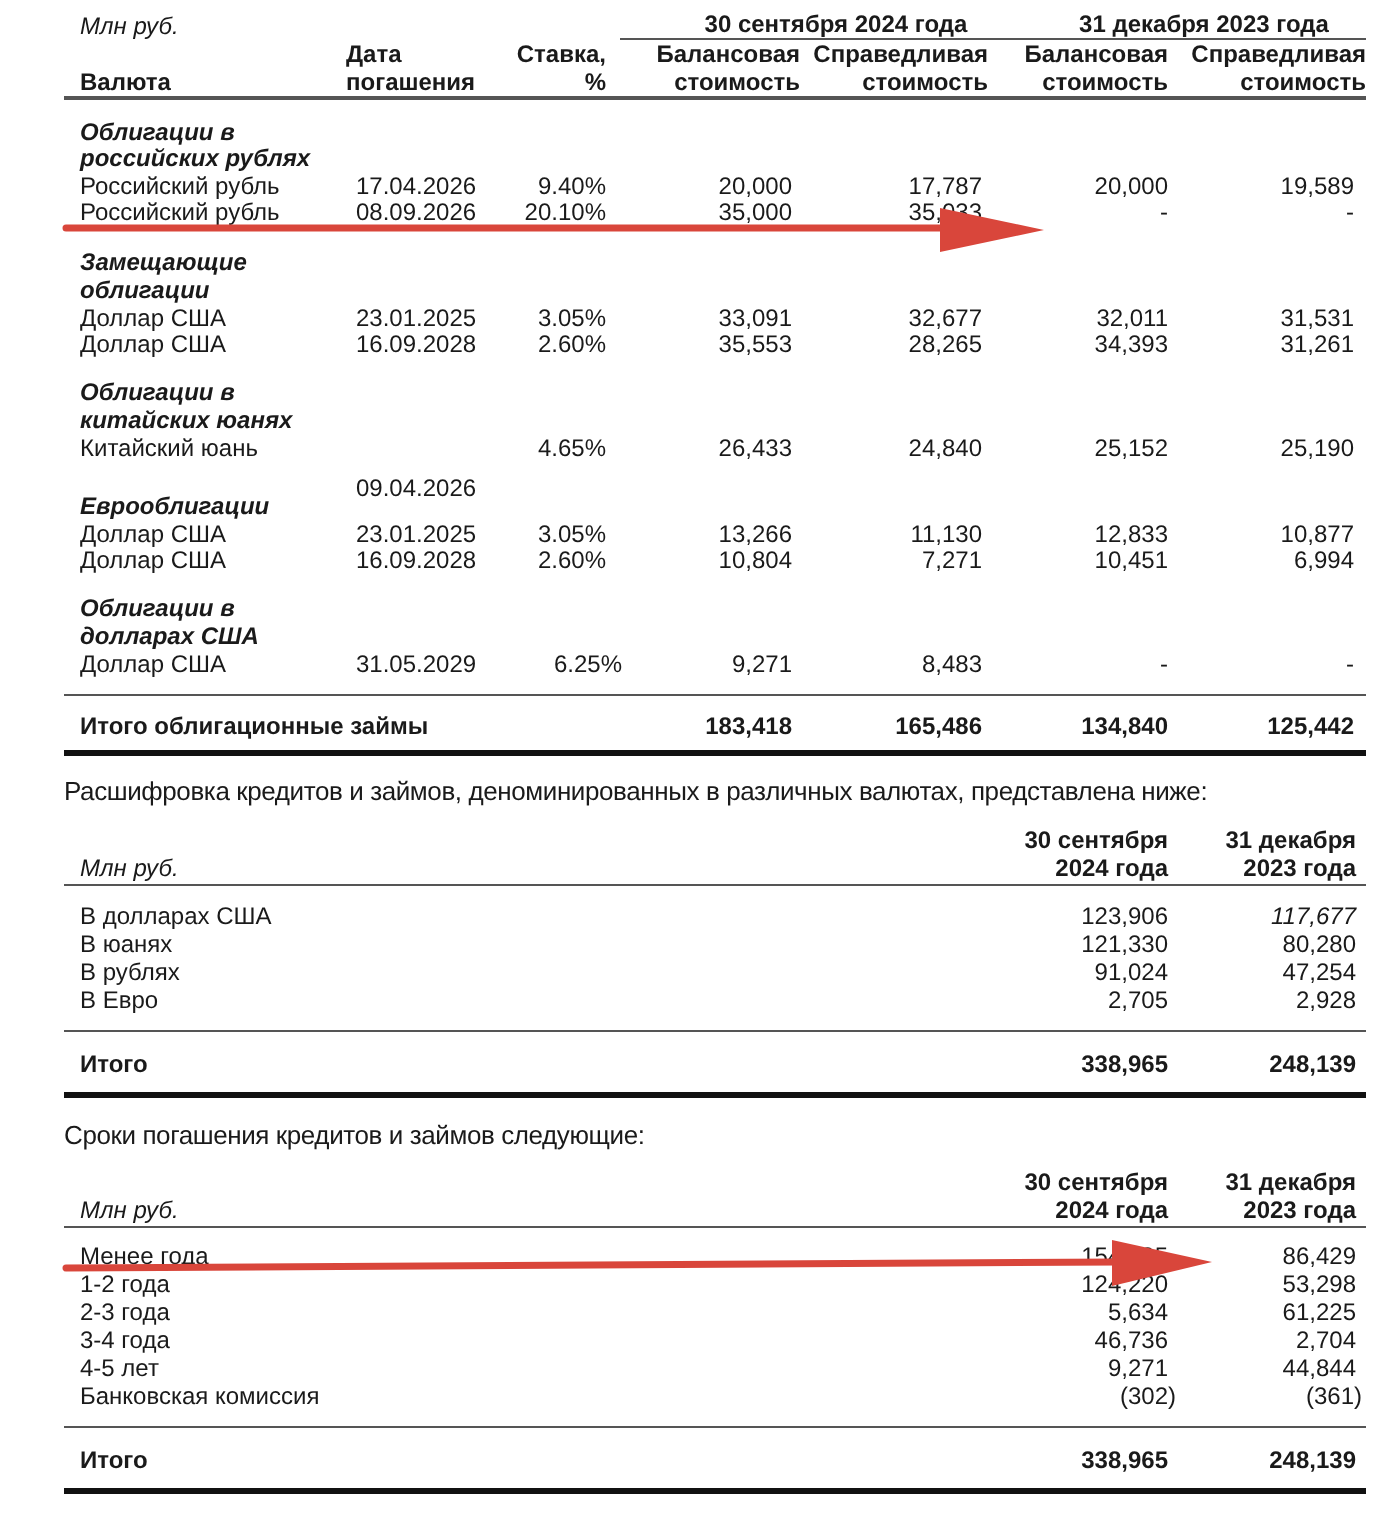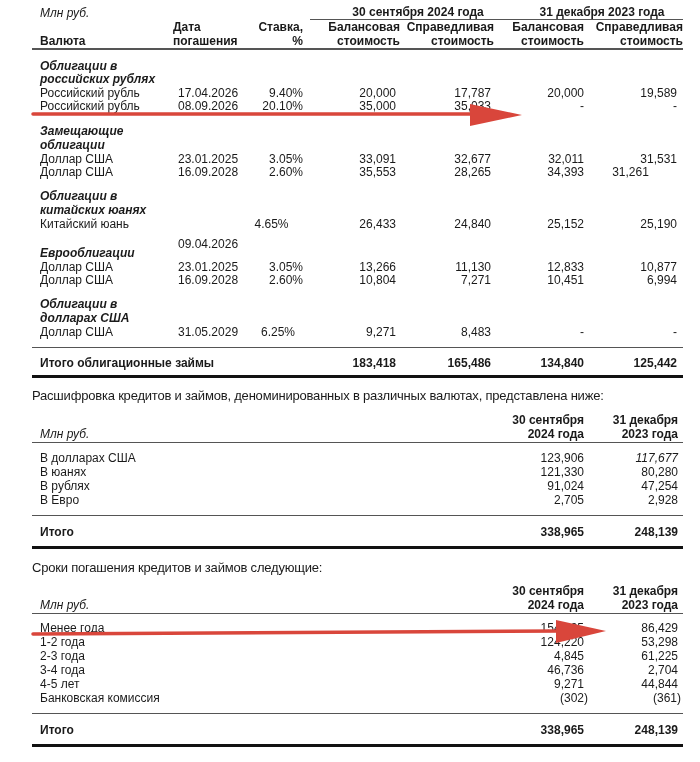--- a/index.html
+++ b/index.html
@@ -72,29 +72,29 @@
     <span class="abs t r" style="left:494px;top:152px;width:90px;">32,011</span>
     <span class="abs t r" style="left:584px;top:152px;width:93px;">31,531</span>
   </div>
   <div>
     <span class="abs t" style="left:40px;top:165px;">Доллар США</span>
     <span class="abs t" style="left:178px;top:165px;">16.09.2028</span>
     <span class="abs t r" style="left:240px;top:165px;width:63px;">2.60%</span>
     <span class="abs t r" style="left:310px;top:165px;width:86px;">35,553</span>
     <span class="abs t r" style="left:400px;top:165px;width:91px;">28,265</span>
     <span class="abs t r" style="left:494px;top:165px;width:90px;">34,393</span>
-    <span class="abs t r" style="left:584px;top:165px;width:93px;text-align:center;">31,261</span>
+    <span class="abs t r" style="left:584px;top:165px;width:93px;">31,261</span>
   </div>
 
   <span class="abs t b i" style="left:40px;top:189px;">Облигации в</span>
   <span class="abs t b i" style="left:40px;top:203px;">китайских юанях</span>
   <div>
     <span class="abs t" style="left:40px;top:217px;">Китайский юань</span>
     <span class="abs t" style="left:178px;top:217px;margin-top:20px;">09.04.2026</span>
-    <span class="abs t r" style="left:240px;top:217px;width:63px;text-align:center;">4.65%</span>
+    <span class="abs t r" style="left:240px;top:217px;width:63px;">4.65%</span>
     <span class="abs t r" style="left:310px;top:217px;width:86px;">26,433</span>
     <span class="abs t r" style="left:400px;top:217px;width:91px;">24,840</span>
     <span class="abs t r" style="left:494px;top:217px;width:90px;">25,152</span>
     <span class="abs t r" style="left:584px;top:217px;width:93px;">25,190</span>
   </div>
 
   <span class="abs t b i" style="left:40px;top:246px;">Еврооблигации</span>
   <div>
     <span class="abs t" style="left:40px;top:260px;">Доллар США</span>
     <span class="abs t" style="left:178px;top:260px;">23.01.2025</span>
@@ -112,21 +112,21 @@
     <span class="abs t r" style="left:400px;top:273px;width:91px;">7,271</span>
     <span class="abs t r" style="left:494px;top:273px;width:90px;">10,451</span>
     <span class="abs t r" style="left:584px;top:273px;width:93px;">6,994</span>
   </div>
 
   <span class="abs t b i" style="left:40px;top:297px;">Облигации в</span>
   <span class="abs t b i" style="left:40px;top:311px;">долларах США</span>
   <div>
     <span class="abs t" style="left:40px;top:325px;">Доллар США</span>
     <span class="abs t" style="left:178px;top:325px;">31.05.2029</span>
-    <span class="abs t r" style="left:232px;top:325px;width:63px;">6.25%</span>
+    <span class="abs t r" style="left:248px;top:325px;width:63px;">6.25%</span>
     <span class="abs t r" style="left:310px;top:325px;width:86px;">9,271</span>
     <span class="abs t r" style="left:400px;top:325px;width:91px;">8,483</span>
     <span class="abs t r" style="left:494px;top:325px;width:90px;">-</span>
     <span class="abs t r" style="left:584px;top:325px;width:93px;">-</span>
   </div>
 
   <div class="hl" style="left:32px;top:347px;width:651px;height:1px;"></div>
   <div>
     <span class="abs t b" style="left:40px;top:356px;">Итого облигационные займы</span>
     <span class="abs t b r" style="left:310px;top:356px;width:86px;">183,418</span>
@@ -189,21 +189,21 @@
     <span class="abs t r" style="left:480px;top:621px;width:104px;">154,195</span>
     <span class="abs t r" style="left:584px;top:621px;width:94px;">86,429</span>
   </div>
   <div>
     <span class="abs t" style="left:40px;top:635px;">1-2 года</span>
     <span class="abs t r" style="left:480px;top:635px;width:104px;">124,220</span>
     <span class="abs t r" style="left:584px;top:635px;width:94px;">53,298</span>
   </div>
   <div>
     <span class="abs t" style="left:40px;top:649px;">2-3 года</span>
-    <span class="abs t r" style="left:480px;top:649px;width:104px;">4,845</span>
+    <span class="abs t r" style="left:480px;top:649px;width:104px;">5,634</span>
     <span class="abs t r" style="left:584px;top:649px;width:94px;">61,225</span>
   </div>
   <div>
     <span class="abs t" style="left:40px;top:663px;">3-4 года</span>
     <span class="abs t r" style="left:480px;top:663px;width:104px;">46,736</span>
     <span class="abs t r" style="left:584px;top:663px;width:94px;">2,704</span>
   </div>
   <div>
     <span class="abs t" style="left:40px;top:677px;">4-5 лет</span>
     <span class="abs t r" style="left:480px;top:677px;width:104px;">9,271</span>

